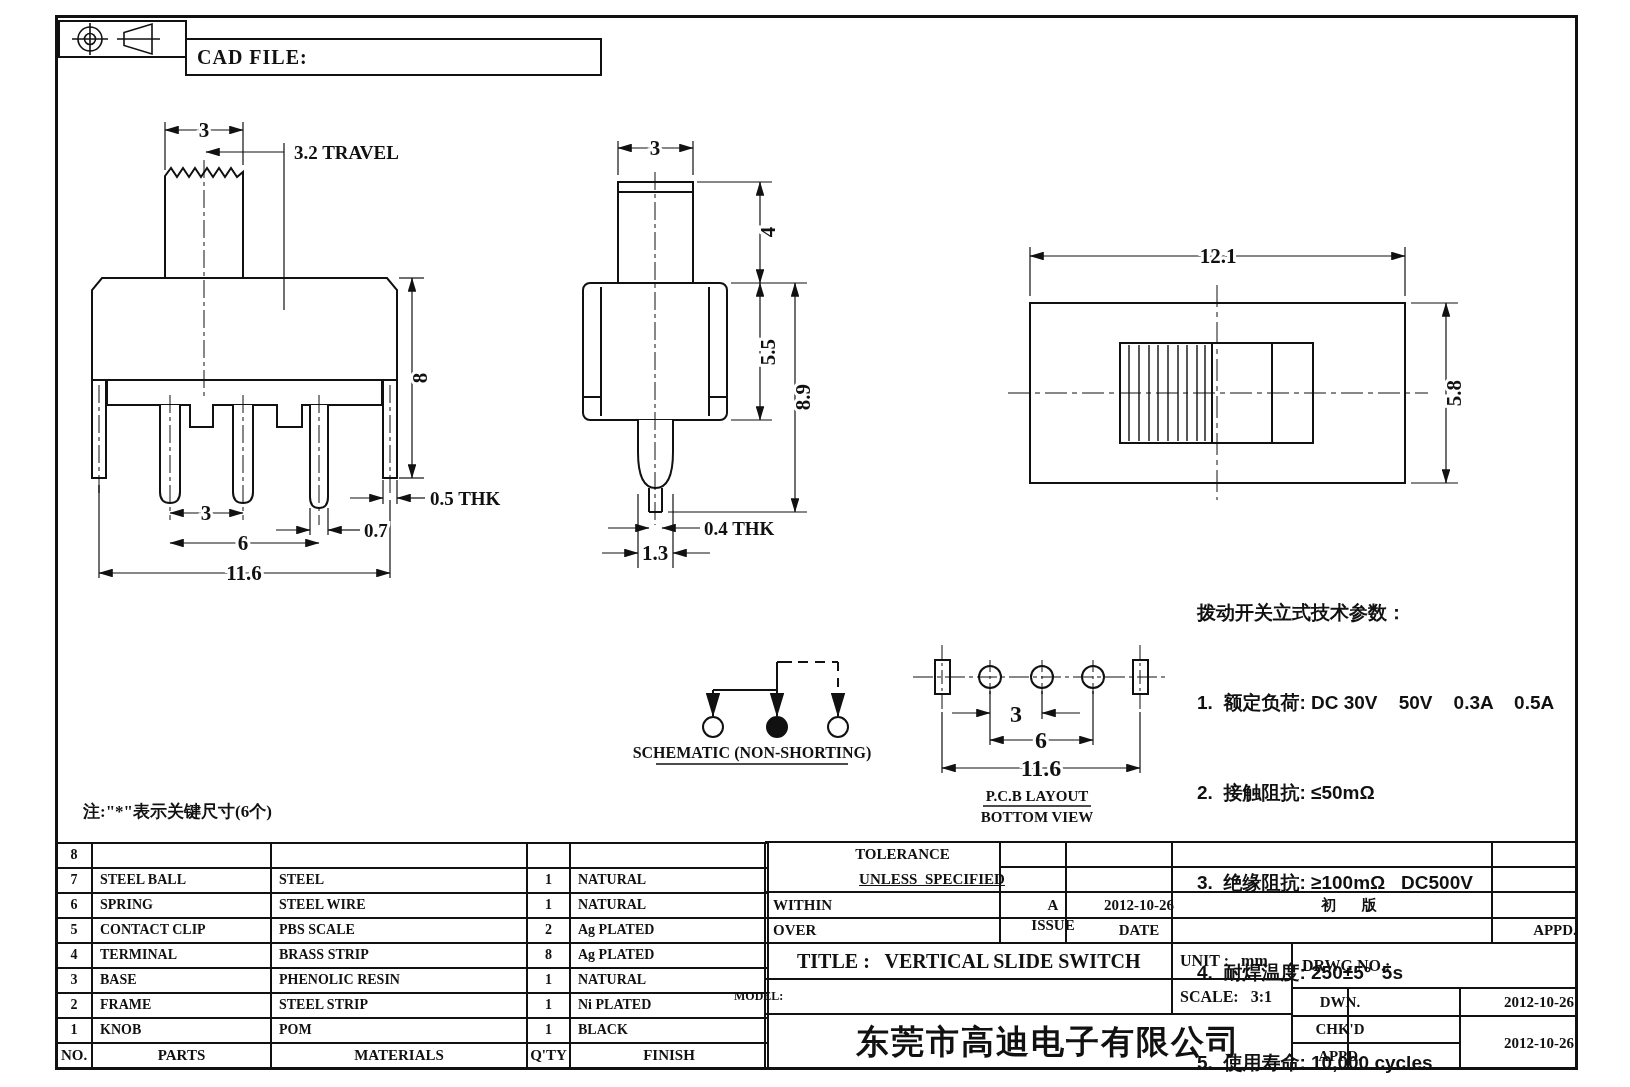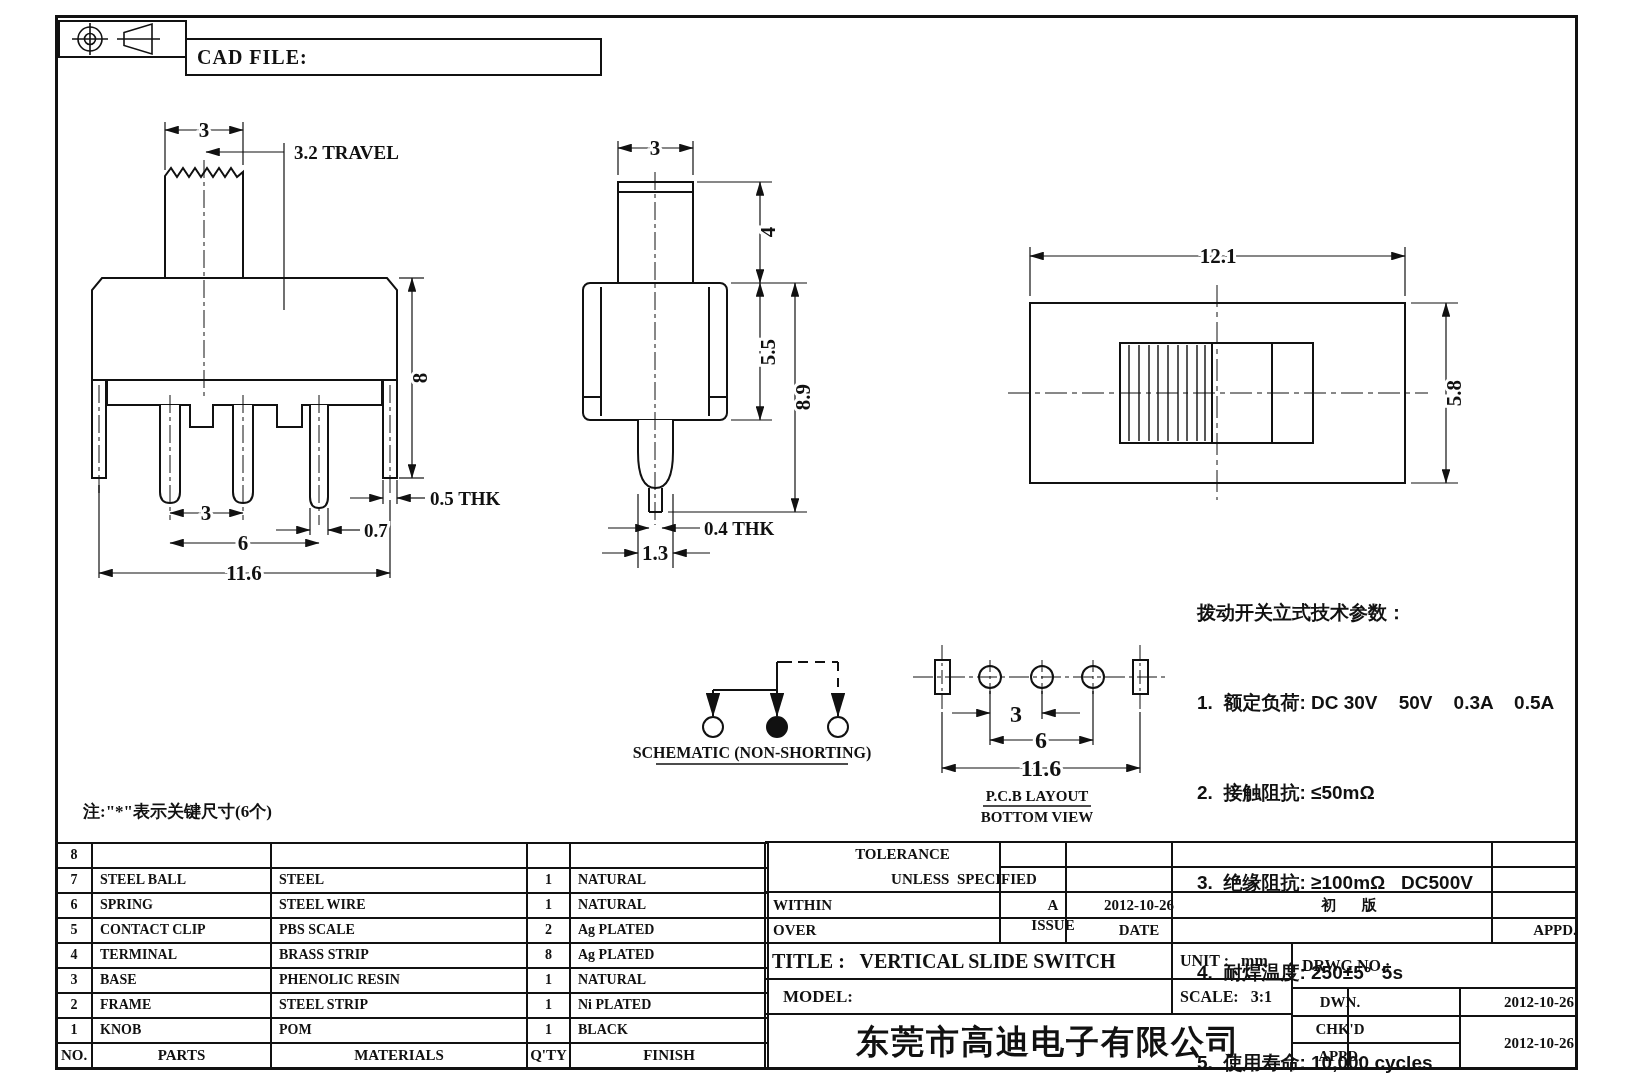--- a/index.html
+++ b/index.html
@@ -352,33 +352,33 @@
           <td>NO.</td>
           <td>PARTS</td>
           <td>MATERIALS</td>
           <td>Q'TY</td>
           <td>FINISH</td>
         </tr>
   </tbody>
     </table>
 
   <div class="tbt ctr" style="left:765px;top:842px;width:235px;height:25px;">TOLERANCE</div>
-  <div class="tbt ctr" style="left:804px;top:867px;width:280px;height:25px;">UNLESS  SPECIFIED</div>
+  <div class="tbt ctr" style="left:772px;top:867px;width:280px;height:25px;text-decoration:underline;">UNLESS  SPECIFIED</div>
   <div class="tbt" style="left:773px;top:892px;width:225px;height:26px;">WITHIN</div>
   <div class="tbt" style="left:773px;top:918px;width:225px;height:25px;">OVER</div>
   <div class="tbt ctr" style="left:1000px;top:892px;width:66px;height:26px;">A</div>
   <div class="tbt ctr" style="left:1066px;top:892px;width:106px;height:26px;">2012-10-26</div>
   <div class="tbt ctr" style="left:1172px;top:892px;width:320px;height:26px;letter-spacing:6px;">初  版</div>
   <div class="tbt ctr" style="left:1000px;top:918px;width:66px;height:14px;">ISSUE</div>
   <div class="tbt ctr" style="left:1066px;top:918px;width:106px;height:25px;">DATE</div>
   <div class="tbt ctr" style="left:1492px;top:918px;width:86px;height:25px;">APPD.</div>
-  <div class="tbt big" style="left:772px;top:943px;width:395px;height:36px;">TITLE :   VERTICAL SLIDE SWITCH</div>
+  <div class="tbt big" style="left:797px;top:943px;width:395px;height:36px;">TITLE :   VERTICAL SLIDE SWITCH</div>
   <div class="tbt" style="left:1180px;top:943px;width:112px;height:36px;font-size:16px;">UNIT :   mm</div>
   <div class="tbt" style="left:1302px;top:943px;width:276px;height:45px;font-size:16px;">DRWG NO.:</div>
-  <div class="tbt" style="left:783px;top:979px;width:395px;height:35px;font-size:17px;">MODEL:</div>
+  <div class="tbt" style="left:734px;top:979px;width:395px;height:35px;font-size:12px;">MODEL:</div>
   <div class="tbt" style="left:1180px;top:979px;width:112px;height:35px;font-size:16px;">SCALE:   3:1</div>
   <div class="tbt ctr company" style="left:765px;top:1014px;width:527px;height:56px;">东莞市高迪电子有限公司</div>
   <div class="tbt ctr" style="left:1292px;top:988px;width:56px;height:28px;">DWN.</div>
   <div class="tbt ctr" style="left:1460px;top:988px;width:118px;height:28px;">2012-10-26</div>
   <div class="tbt ctr" style="left:1292px;top:1016px;width:56px;height:27px;">CHK'D</div>
   <div class="tbt ctr" style="left:1292px;top:1043px;width:56px;height:27px;">APPD.</div>
   <div class="tbt ctr" style="left:1460px;top:1016px;width:118px;height:54px;">2012-10-26</div>
 </div>
 
 </body></html>

